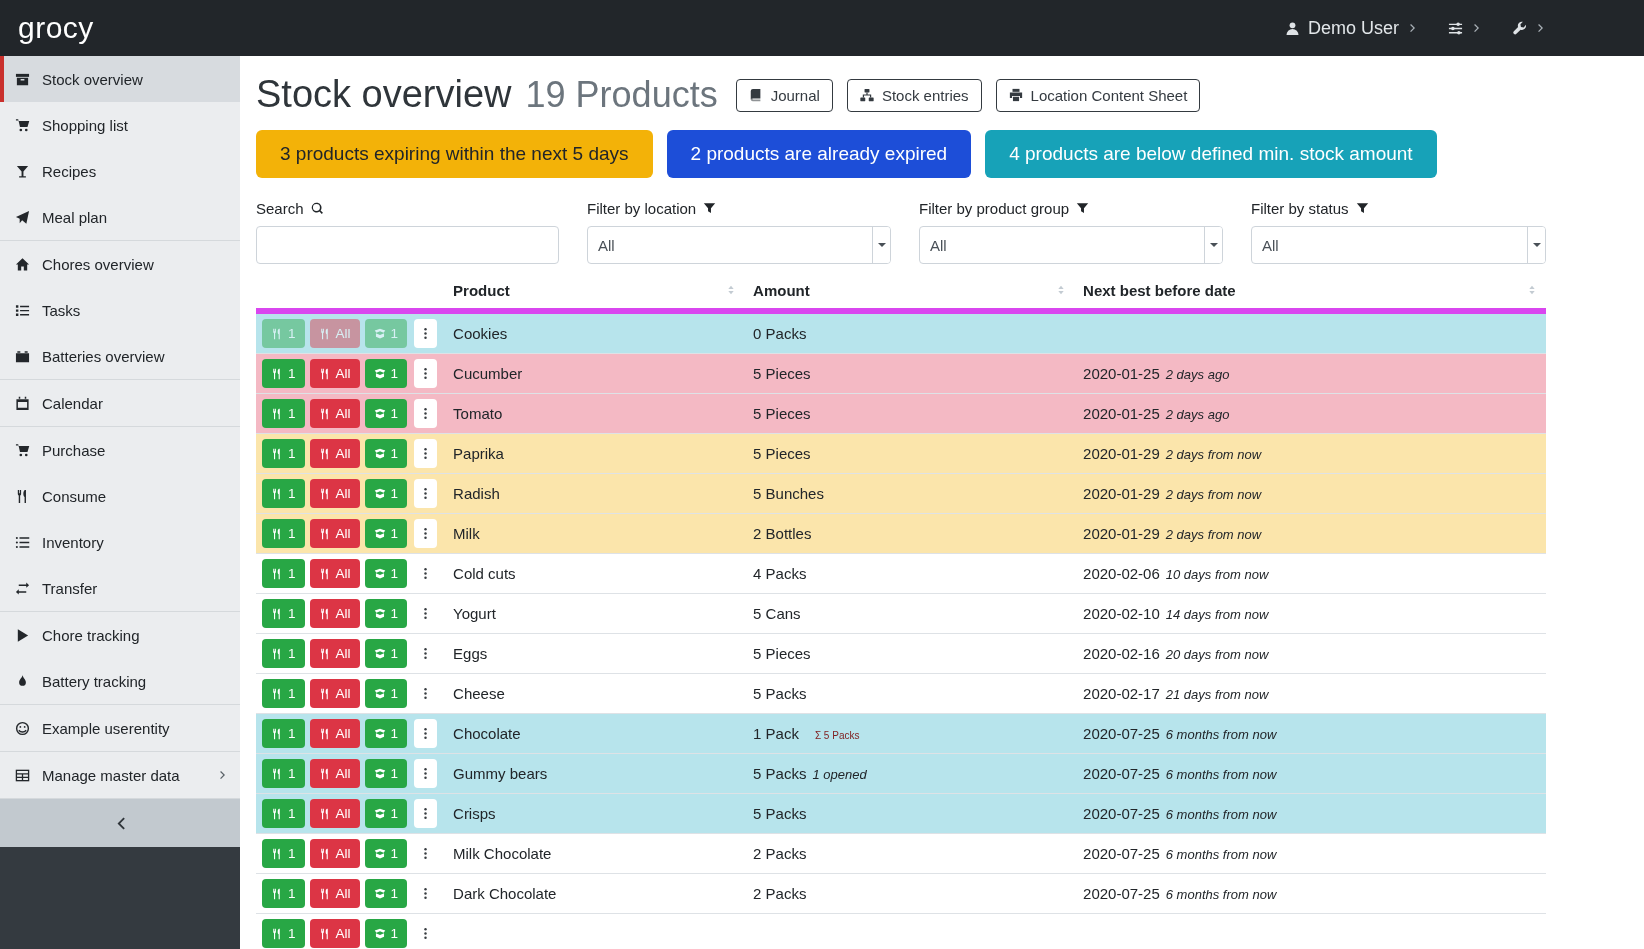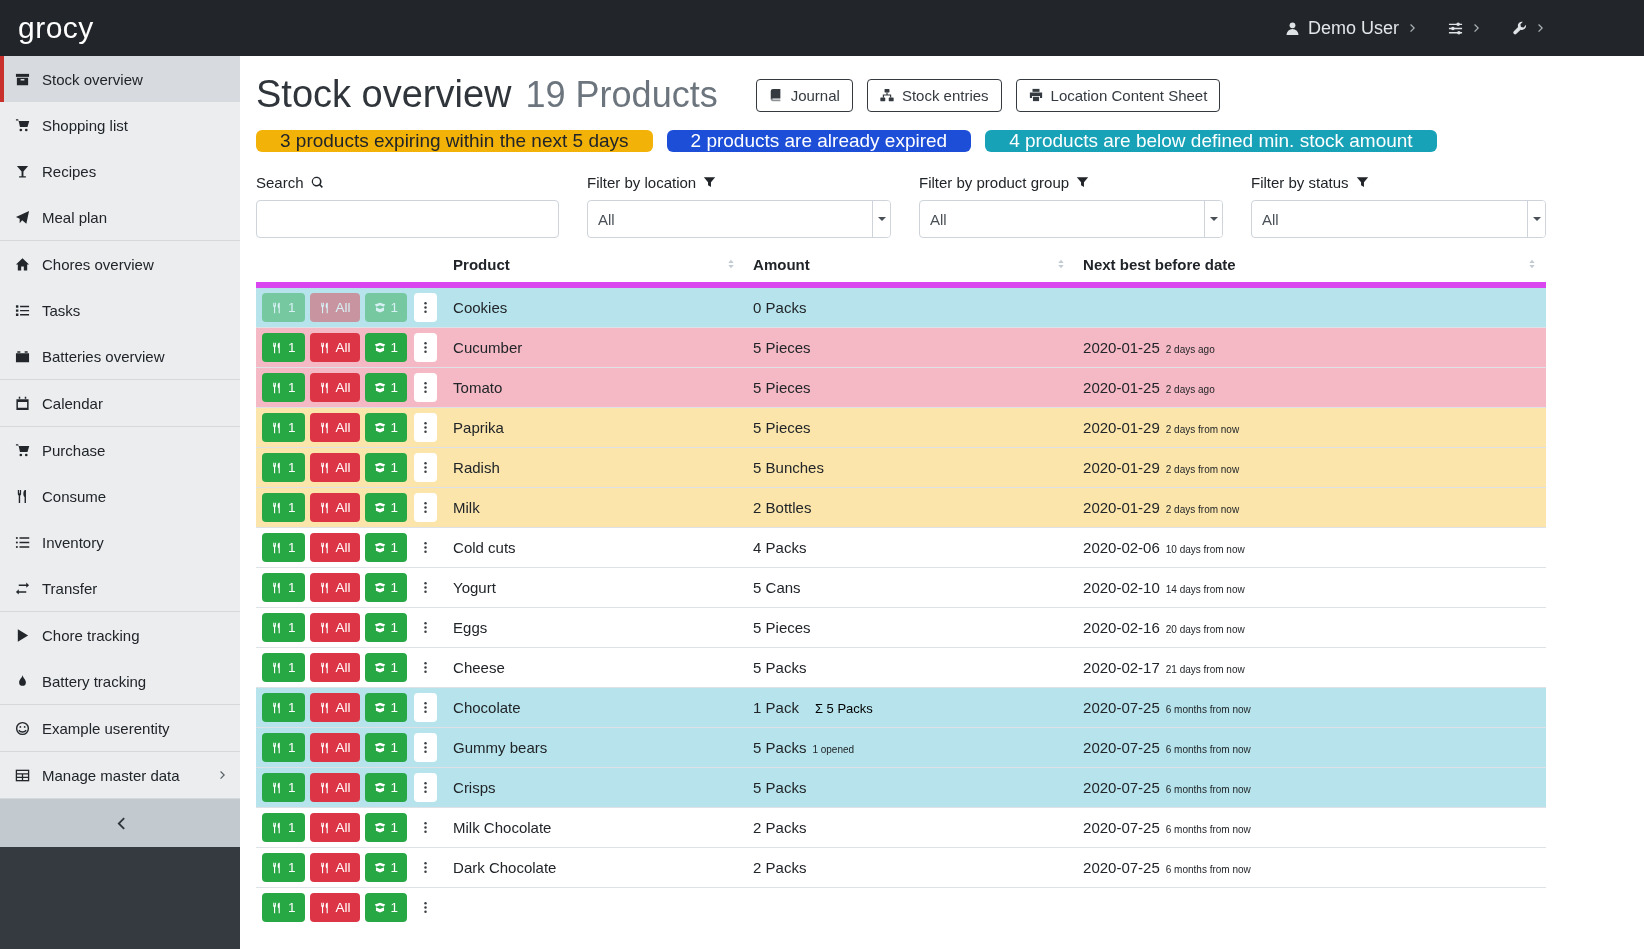--- a/index.html
+++ b/index.html
@@ -27,28 +27,28 @@
   .nav-chev { display:inline-flex; font-size:10px; color:#5a6268; }
   .sidebar-collapse { height:48px; background:var(--sidebar-collapse-bg,#c2c9cf); display:flex; align-items:center;
     justify-content:center; font-size:15px; color:#2f353a; cursor:pointer; }
   .sidebar-footer { flex:1; background:var(--sidebar-footer-bg,#343a40); }
 
   
   .main { position:absolute; left:240px; top:56px; right:0; bottom:0; background:#fff;
     padding:14px 98px 0 16px; overflow:hidden; }
   .page-head { display:flex; align-items:center; gap:14px; margin-top:4px; }
   .page-title { margin:0; font-size:38px; font-weight:500; color:#2f353a; line-height:1.1; white-space:nowrap; }
-  .page-subtitle { font-size:36px; font-weight:300; color:#6c757d; margin-right:24px; white-space:nowrap; }
+  .page-subtitle { font-size:36px; font-weight:300; color:#6c757d; margin-right:4px; white-space:nowrap; }
   .head-actions { display:flex; gap:14px; }
   .head-btn { display:inline-flex; align-items:center; gap:8px; padding:7px 12px; border:1px solid #343a40;
     border-radius:4px; background:#fff; color:#343a40; font-size:15px; cursor:pointer; font-family:inherit; white-space:nowrap; }
   .hb-icon { display:inline-flex; font-size:14px; }
 
   .alerts { display:flex; gap:14px; margin-top:14px; }
-  .alert { padding:0 24px; border-radius:6px; font-size:19px; font-weight:500; cursor:pointer; white-space:nowrap; }
+  .alert { padding:13px 24px; border-radius:6px; font-size:19px; font-weight:500; cursor:pointer; white-space:nowrap; }
 
   .filters { display:grid; grid-template-columns:303px 304px 304px 1fr; column-gap:28px; margin-top:22px; }
   .filter-label { display:flex; align-items:center; gap:7px; font-size:15px; color:#212529; margin-bottom:9px; }
   .fl-icon { display:inline-flex; font-size:13px; color:#212529; }
   .form-control { width:100%; height:38px; border:1px solid #ced4da; border-radius:4px; font-size:15px;
     padding:0 10px; color:#495057; background:#fff; font-family:inherit; }
   .select-wrap { position:relative; }
   .select-wrap select { appearance:none; -webkit-appearance:none; padding-right:26px; }
   .caret-box { position:absolute; right:1px; top:1px; bottom:1px; width:18px; background:#fff;
     border-left:1px solid #ced4da; border-radius:0 3px 3px 0; display:flex; align-items:center; justify-content:center; pointer-events:none; }
@@ -68,22 +68,22 @@
   .disabled .btn-green, .disabled .btn-red { opacity:.45; }
 
   .btn-xs { display:inline-flex; align-items:center; gap:5px; height:29px; padding:0 9px; border:none;
     border-radius:4px; color:#fff; font-size:13.5px; cursor:pointer; margin-right:5px; vertical-align:middle; font-family:inherit; }
   .btn-xs svg { font-size:12px; }
   .btn-green { background:var(--green,#28a745); }
   .btn-red { background:var(--red,#dc3545); }
   .btn-more { background:#fff; color:#383d41; padding:0 5px; margin-left:2px; margin-right:0; }
   .btn-more svg { font-size:13px; }
 
-  .agg { color:#000000; margin-left:16px; font-size:13px; }
-  .small-note { font-size:10px; margin-left:6px; color:inherit; }
+  .agg { color:#7f1d1d; margin-left:16px; font-size:10px; }
+  .small-note { font-size:13px; font-style:italic; margin-left:6px; color:inherit; }
   .cell-product { white-space:nowrap; }
 </style>
 </head>
 <body>
 
 <header class="topbar">
   <div class="logo">grocy</div>
   <div class="topbar-right">
     <div class="topbar-item">
       <span class="tb-icon">

